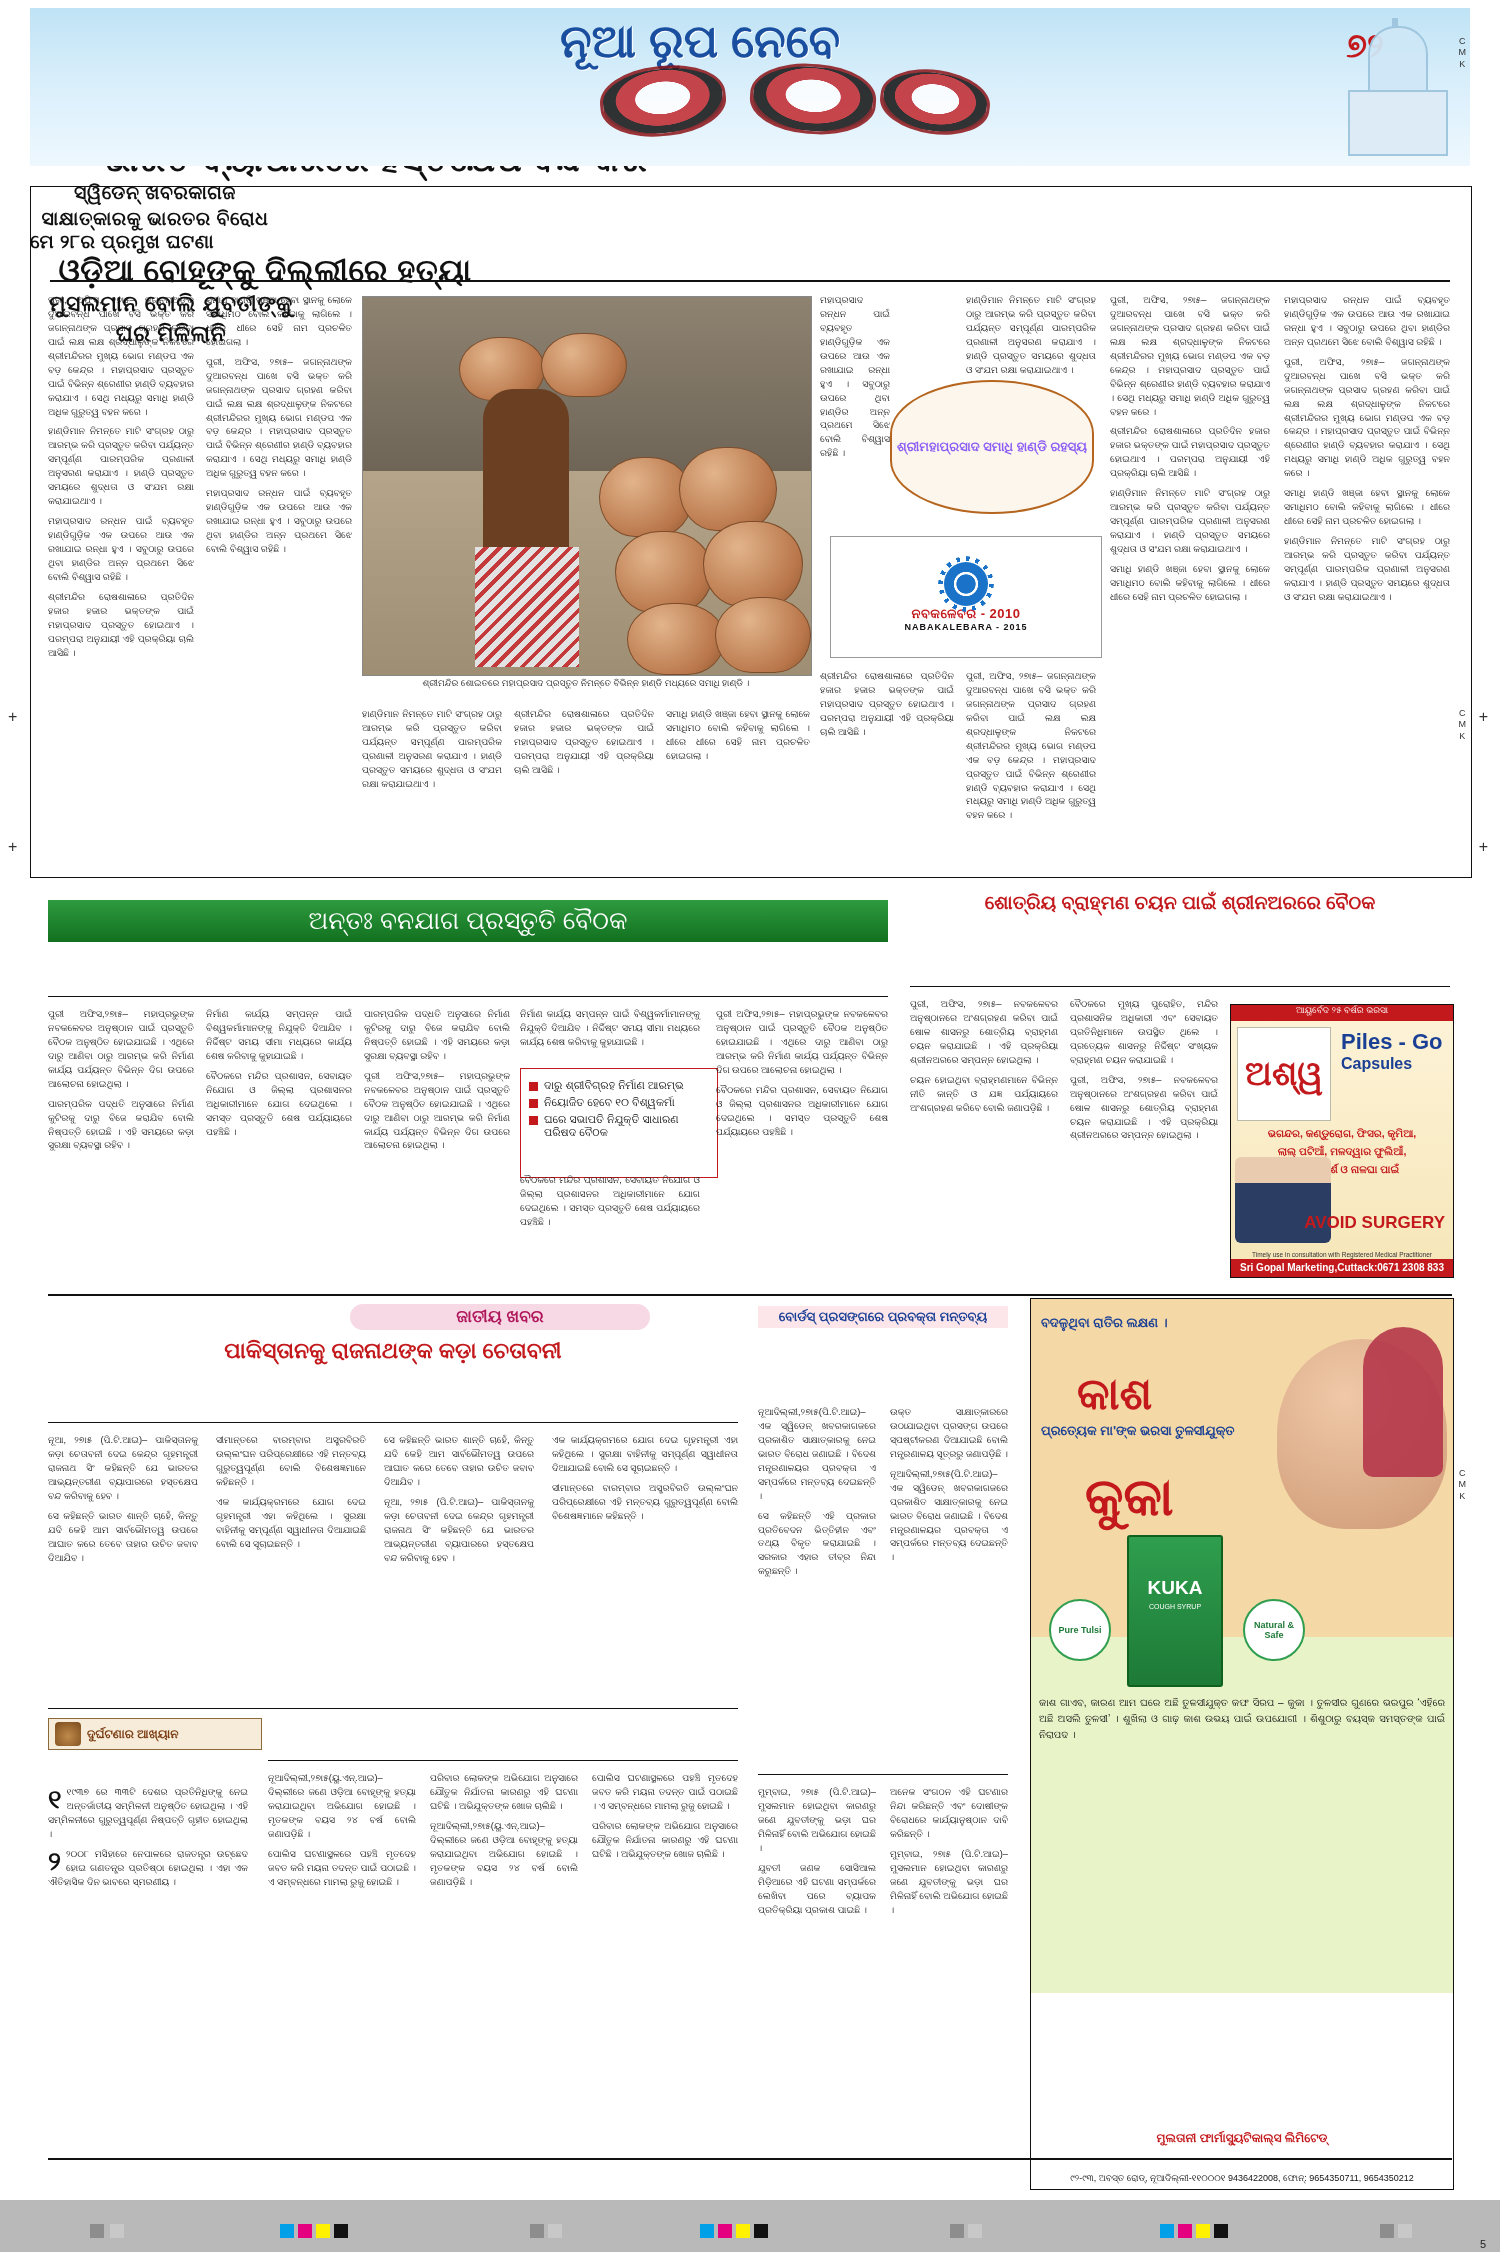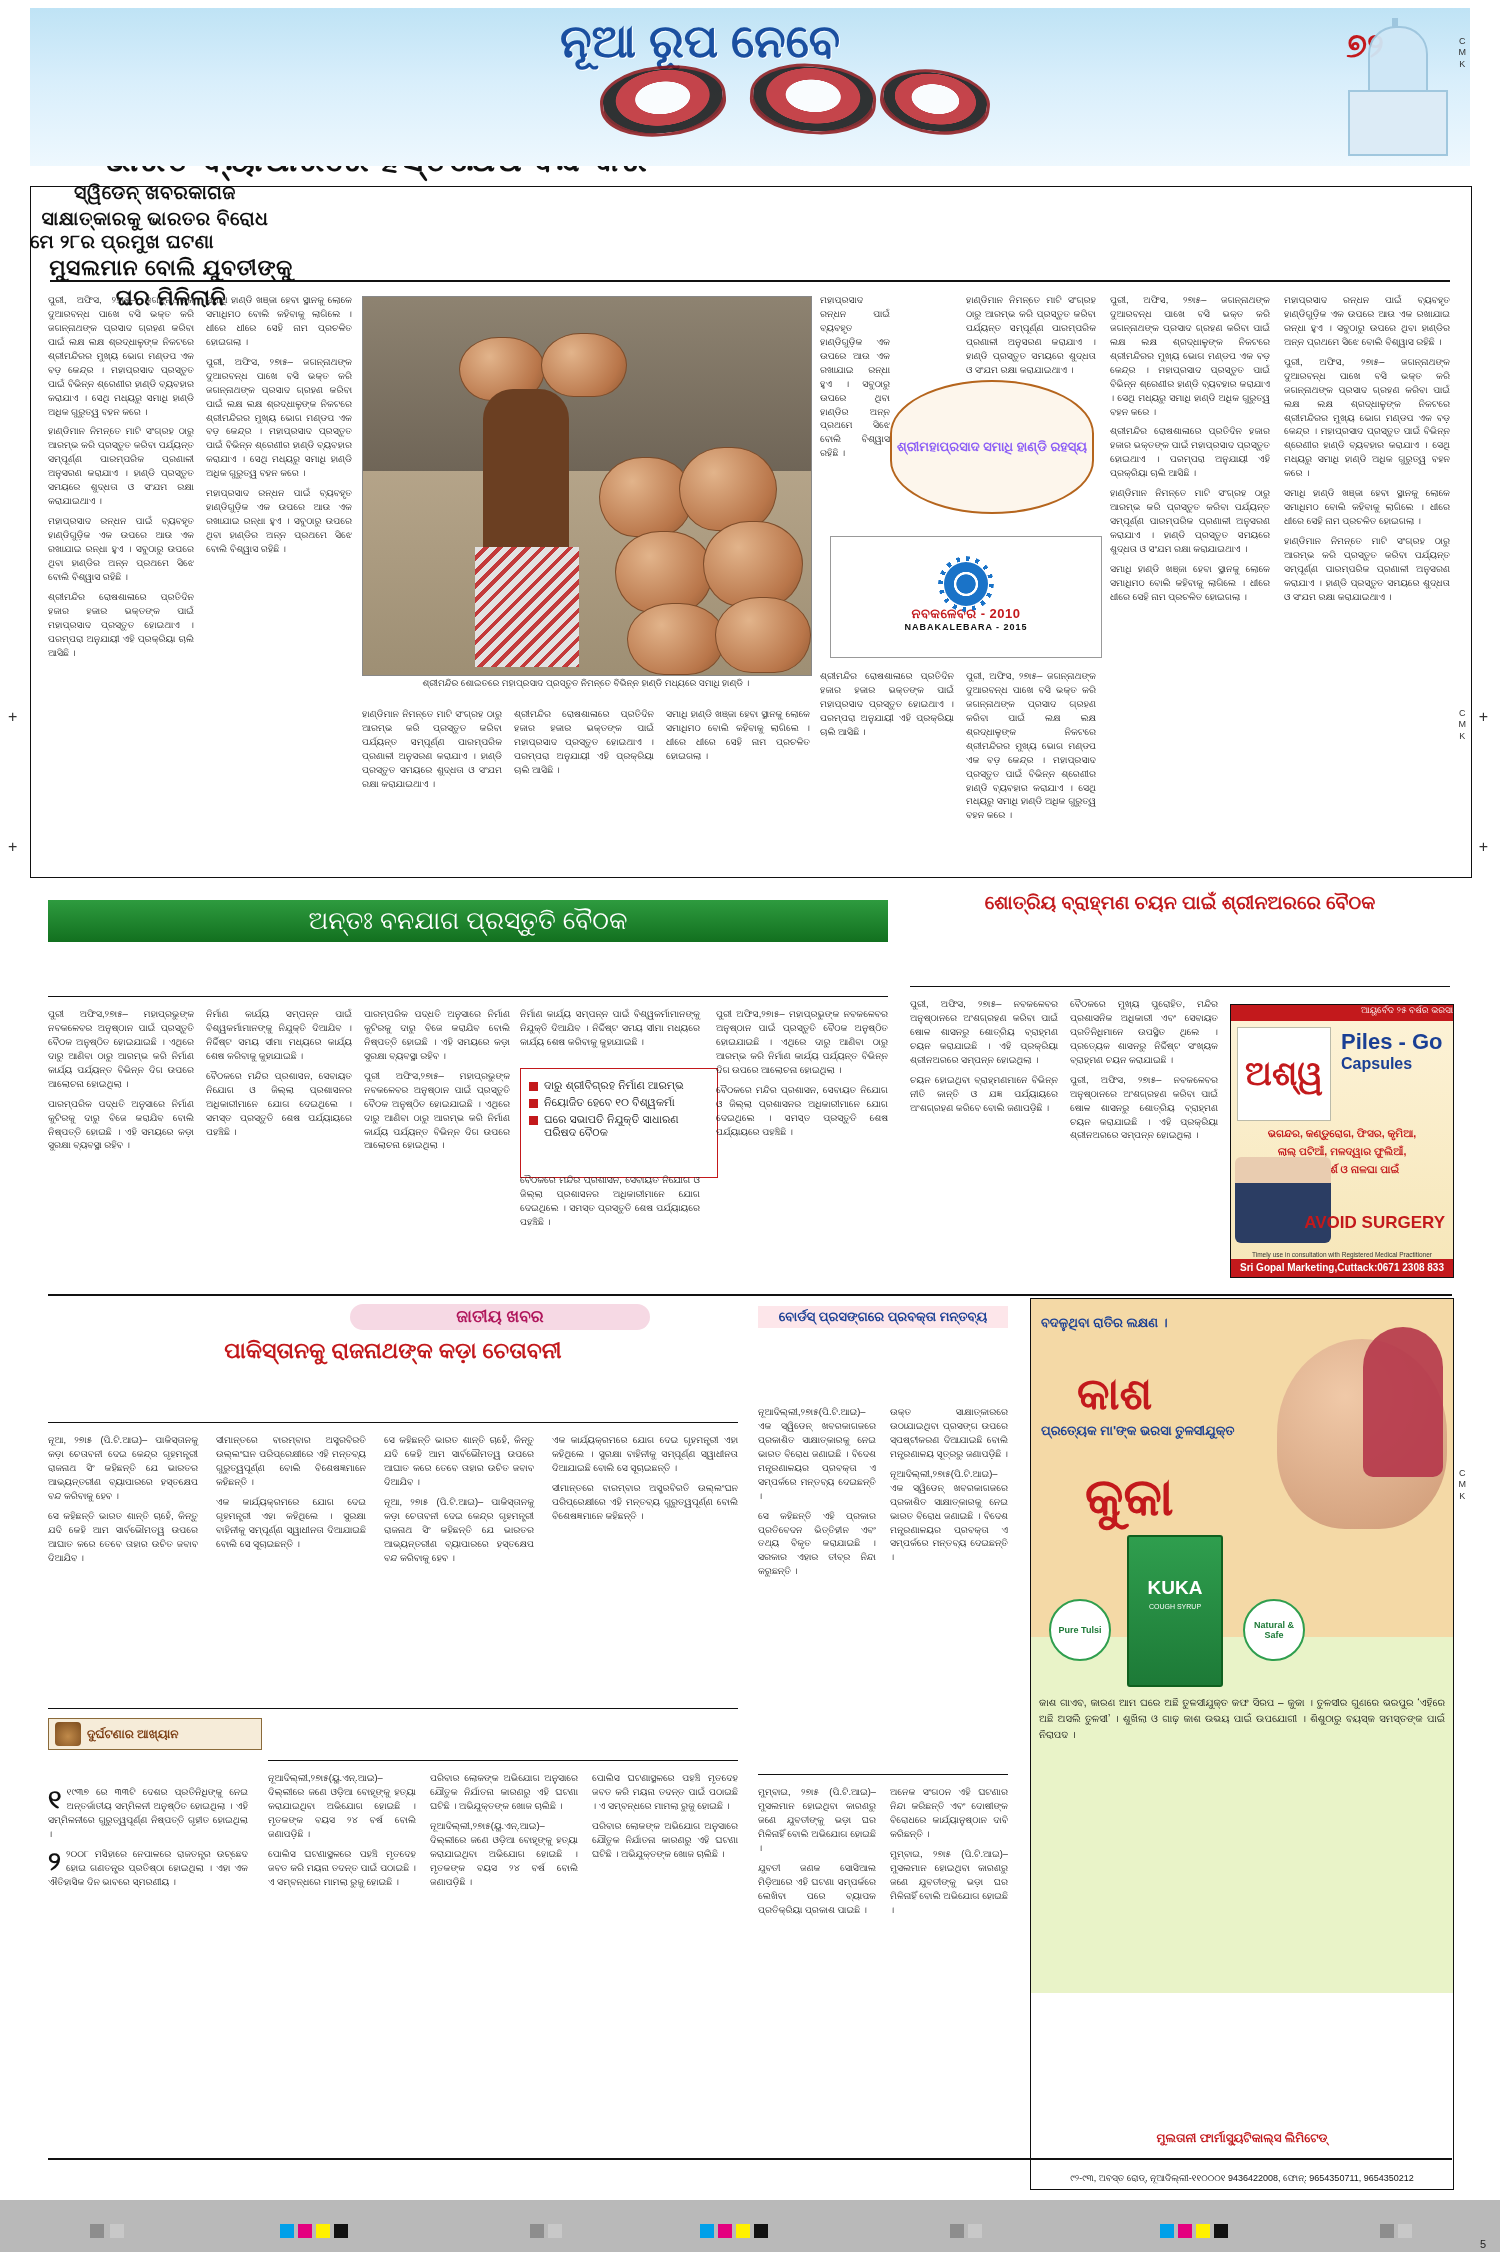--- a/index.html
+++ b/index.html
@@ -62,21 +62,21 @@
   
   .nablogo{position:absolute;border:1px solid #999;background:#fff;display:flex;flex-direction:column;align-items:center;justify-content:center;}
   .chakra{width:44px;height:44px;border-radius:50%;background:radial-gradient(circle,#1a73c8 30%,#fff 32% 38%,#1a73c8 40%);position:relative;}
   .chakra:before{content:"";position:absolute;inset:-6px;border-radius:50%;
      background:conic-gradient(#1a73c8 0 8deg,transparent 8deg 22deg,#1a73c8 22deg 30deg,transparent 30deg 45deg,#1a73c8 45deg 53deg,transparent 53deg 68deg,#1a73c8 68deg 76deg,transparent 76deg 90deg,#1a73c8 90deg 98deg,transparent 98deg 112deg,#1a73c8 112deg 120deg,transparent 120deg 135deg,#1a73c8 135deg 143deg,transparent 143deg 158deg,#1a73c8 158deg 166deg,transparent 166deg 180deg,#1a73c8 180deg 188deg,transparent 188deg 202deg,#1a73c8 202deg 210deg,transparent 210deg 225deg,#1a73c8 225deg 233deg,transparent 233deg 248deg,#1a73c8 248deg 256deg,transparent 256deg 270deg,#1a73c8 270deg 278deg,transparent 278deg 292deg,#1a73c8 292deg 300deg,transparent 300deg 315deg,#1a73c8 315deg 323deg,transparent 323deg 338deg,#1a73c8 338deg 346deg,transparent 346deg 360deg);
      -webkit-mask:radial-gradient(circle,transparent 58%,#000 59%);mask:radial-gradient(circle,transparent 58%,#000 59%);}
   .nabtext{font-size:13px;font-weight:bold;color:#c3191c;letter-spacing:.5px;}
   .nabsub{font-size:9px;color:#111;font-weight:bold;letter-spacing:1px;}
   
   .adpiles{position:absolute;border:1px solid #111;background:linear-gradient(180deg,#fdf3d8,#f6e6b8);overflow:hidden;}
-  .adpiles .topbar{position:absolute;left:0;top:0;width:100%;height:16px;background:#c3191c;color:#fff;font-size:9px;text-align:right;}
+  .adpiles .topbar{position:absolute;left:0;top:0;width:100%;height:16px;background:#c3191c;color:#fff;font-size:9px;text-align:center;}
   .adpiles .brand{position:absolute;left:6px;top:22px;width:92px;height:92px;background:#fff;border:1px solid #bba;display:flex;align-items:center;justify-content:center;font-size:34px;color:#c3191c;font-weight:bold;}
   .adpiles .title{position:absolute;left:110px;top:24px;color:#1a3f94;font-weight:bold;font-size:22px;}
   .adpiles .title2{position:absolute;left:110px;top:50px;color:#1a3f94;font-weight:bold;font-size:16px;}
   .adpiles .lines{position:absolute;left:6px;top:120px;right:6px;font-size:10.5px;color:#c3191c;text-align:center;line-height:1.7;font-weight:bold;}
   .adpiles .man{position:absolute;left:4px;bottom:34px;width:96px;height:86px;background:linear-gradient(180deg,#e9ccb0 0 30%,#2b3d63 30% 100%);border-radius:6px;}
   .adpiles .avoid{position:absolute;right:8px;bottom:44px;color:#c3191c;font-weight:bold;font-size:17px;}
   .adpiles .foot{position:absolute;left:0;bottom:0;width:100%;height:18px;background:#c3191c;color:#fff;font-size:10px;text-align:center;line-height:18px;font-weight:bold;}
   .adpiles .tiny{position:absolute;left:0;bottom:19px;width:100%;font-size:6.5px;color:#333;text-align:center;}
   
   .adkuka{position:absolute;border:1px solid #111;overflow:hidden;background:linear-gradient(180deg,#f4d9a6 0 38%,#e9f3c8 38% 78%,#fff 78% 100%);}
@@ -349,20 +349,21 @@
     <div class="iconbox" style="left:18px;top:1710px;width:200px;height:30px;">
       <div class="ic"></div>
       <span>ଦୁର୍ଘଟଣାର ଆଖ୍ୟାନ</span>
     </div>
     <div class="headline" style="left:18px;top:1744px;width:200px;font-size:19px;text-align:left;">ମେ ୨୮ର ପ୍ରମୁଖ ଘଟଣା</div>
     <div class="col" style="left:18px;top:1778px;width:200px;height:340px;">
       <p><span class="dropcap">୧</span><span>୧୯୩୭ ରେ ୩୩ଟି ଦେଶର ପ୍ରତିନିଧିଙ୍କୁ ନେଇ ଅନ୍ତର୍ଜାତୀୟ ସମ୍ମିଳନୀ ଅନୁଷ୍ଠିତ ହୋଇଥିଲା । ଏହି ସମ୍ମିଳନୀରେ ଗୁରୁତ୍ୱପୂର୍ଣ୍ଣ ନିଷ୍ପତ୍ତି ଗୃହୀତ ହୋଇଥିଲା ।</span></p>
       <p><span class="dropcap">୨</span><span>୨୦୦୮ ମସିହାରେ ନେପାଳରେ ରାଜତନ୍ତ୍ର ଉଚ୍ଛେଦ ହୋଇ ଗଣତନ୍ତ୍ର ପ୍ରତିଷ୍ଠା ହୋଇଥିଲା । ଏହା ଏକ ଐତିହାସିକ ଦିନ ଭାବରେ ସ୍ମରଣୀୟ ।</span></p>
     </div>
 
+    <div class="headline" style="left:238px;top:1706px;width:470px;font-size:31px;">ଓଡ଼ିଆ ବୋହୂଙ୍କୁ ଦିଲ୍ଲୀରେ ହତ୍ୟା</div>
     <div class="hl" style="left:238px;top:1752px;width:470px;height:1px;"></div>
     <div class="col" style="left:238px;top:1764px;width:148px;height:350px;">
       <p>ନୂଆଦିଲ୍ଲୀ,୨୭ା୫(ୟୁ.ଏନ୍.ଆଇ)– ଦିଲ୍ଲୀରେ ଜଣେ ଓଡ଼ିଆ ବୋହୂଙ୍କୁ ହତ୍ୟା କରାଯାଇଥିବା ଅଭିଯୋଗ ହୋଇଛି । ମୃତକଙ୍କ ବୟସ ୨୪ ବର୍ଷ ବୋଲି ଜଣାପଡ଼ିଛି ।</p>
         <p>ପୋଲିସ ଘଟଣାସ୍ଥଳରେ ପହଞ୍ଚି ମୃତଦେହ ଜବତ କରି ମୟନା ତଦନ୍ତ ପାଇଁ ପଠାଇଛି । ଏ ସମ୍ବନ୍ଧରେ ମାମଲା ରୁଜୁ ହୋଇଛି ।</p>
     </div>
     <div class="col" style="left:400px;top:1764px;width:148px;height:350px;">
       <p>ପରିବାର ଲୋକଙ୍କ ଅଭିଯୋଗ ଅନୁସାରେ ଯୌତୁକ ନିର୍ଯାତନା କାରଣରୁ ଏହି ଘଟଣା ଘଟିଛି । ଅଭିଯୁକ୍ତଙ୍କ ଖୋଜ ଚାଲିଛି ।</p>
         <p>ନୂଆଦିଲ୍ଲୀ,୨୭ା୫(ୟୁ.ଏନ୍.ଆଇ)– ଦିଲ୍ଲୀରେ ଜଣେ ଓଡ଼ିଆ ବୋହୂଙ୍କୁ ହତ୍ୟା କରାଯାଇଥିବା ଅଭିଯୋଗ ହୋଇଛି । ମୃତକଙ୍କ ବୟସ ୨୪ ବର୍ଷ ବୋଲି ଜଣାପଡ଼ିଛି ।</p>
     </div>
     <div class="col" style="left:562px;top:1764px;width:146px;height:350px;">

